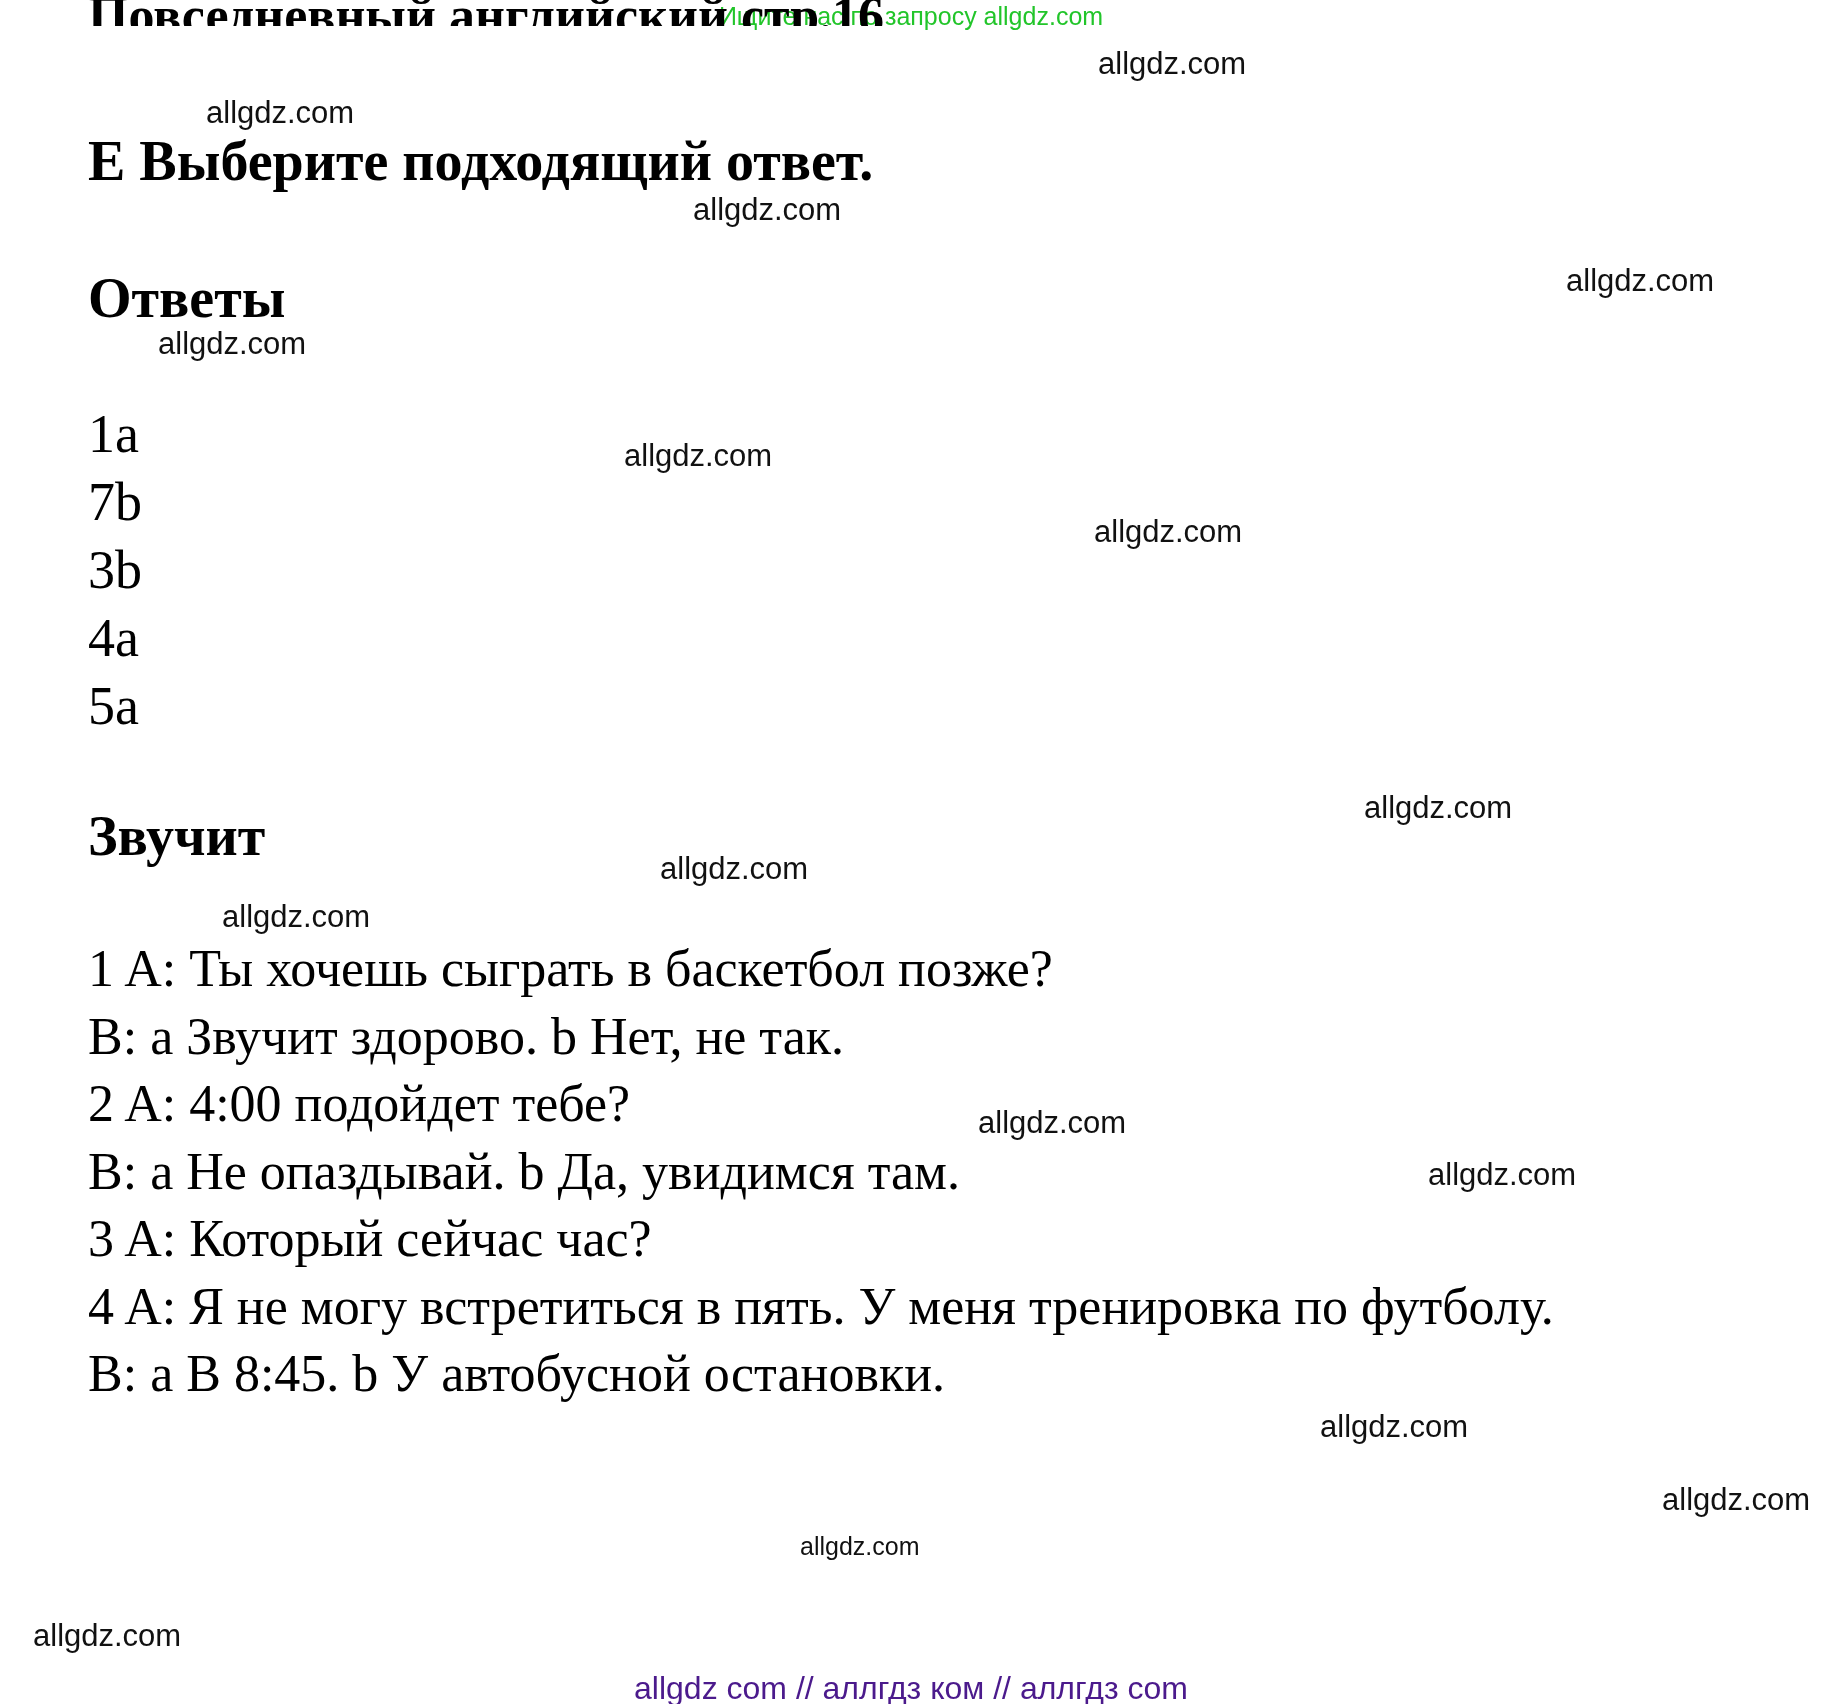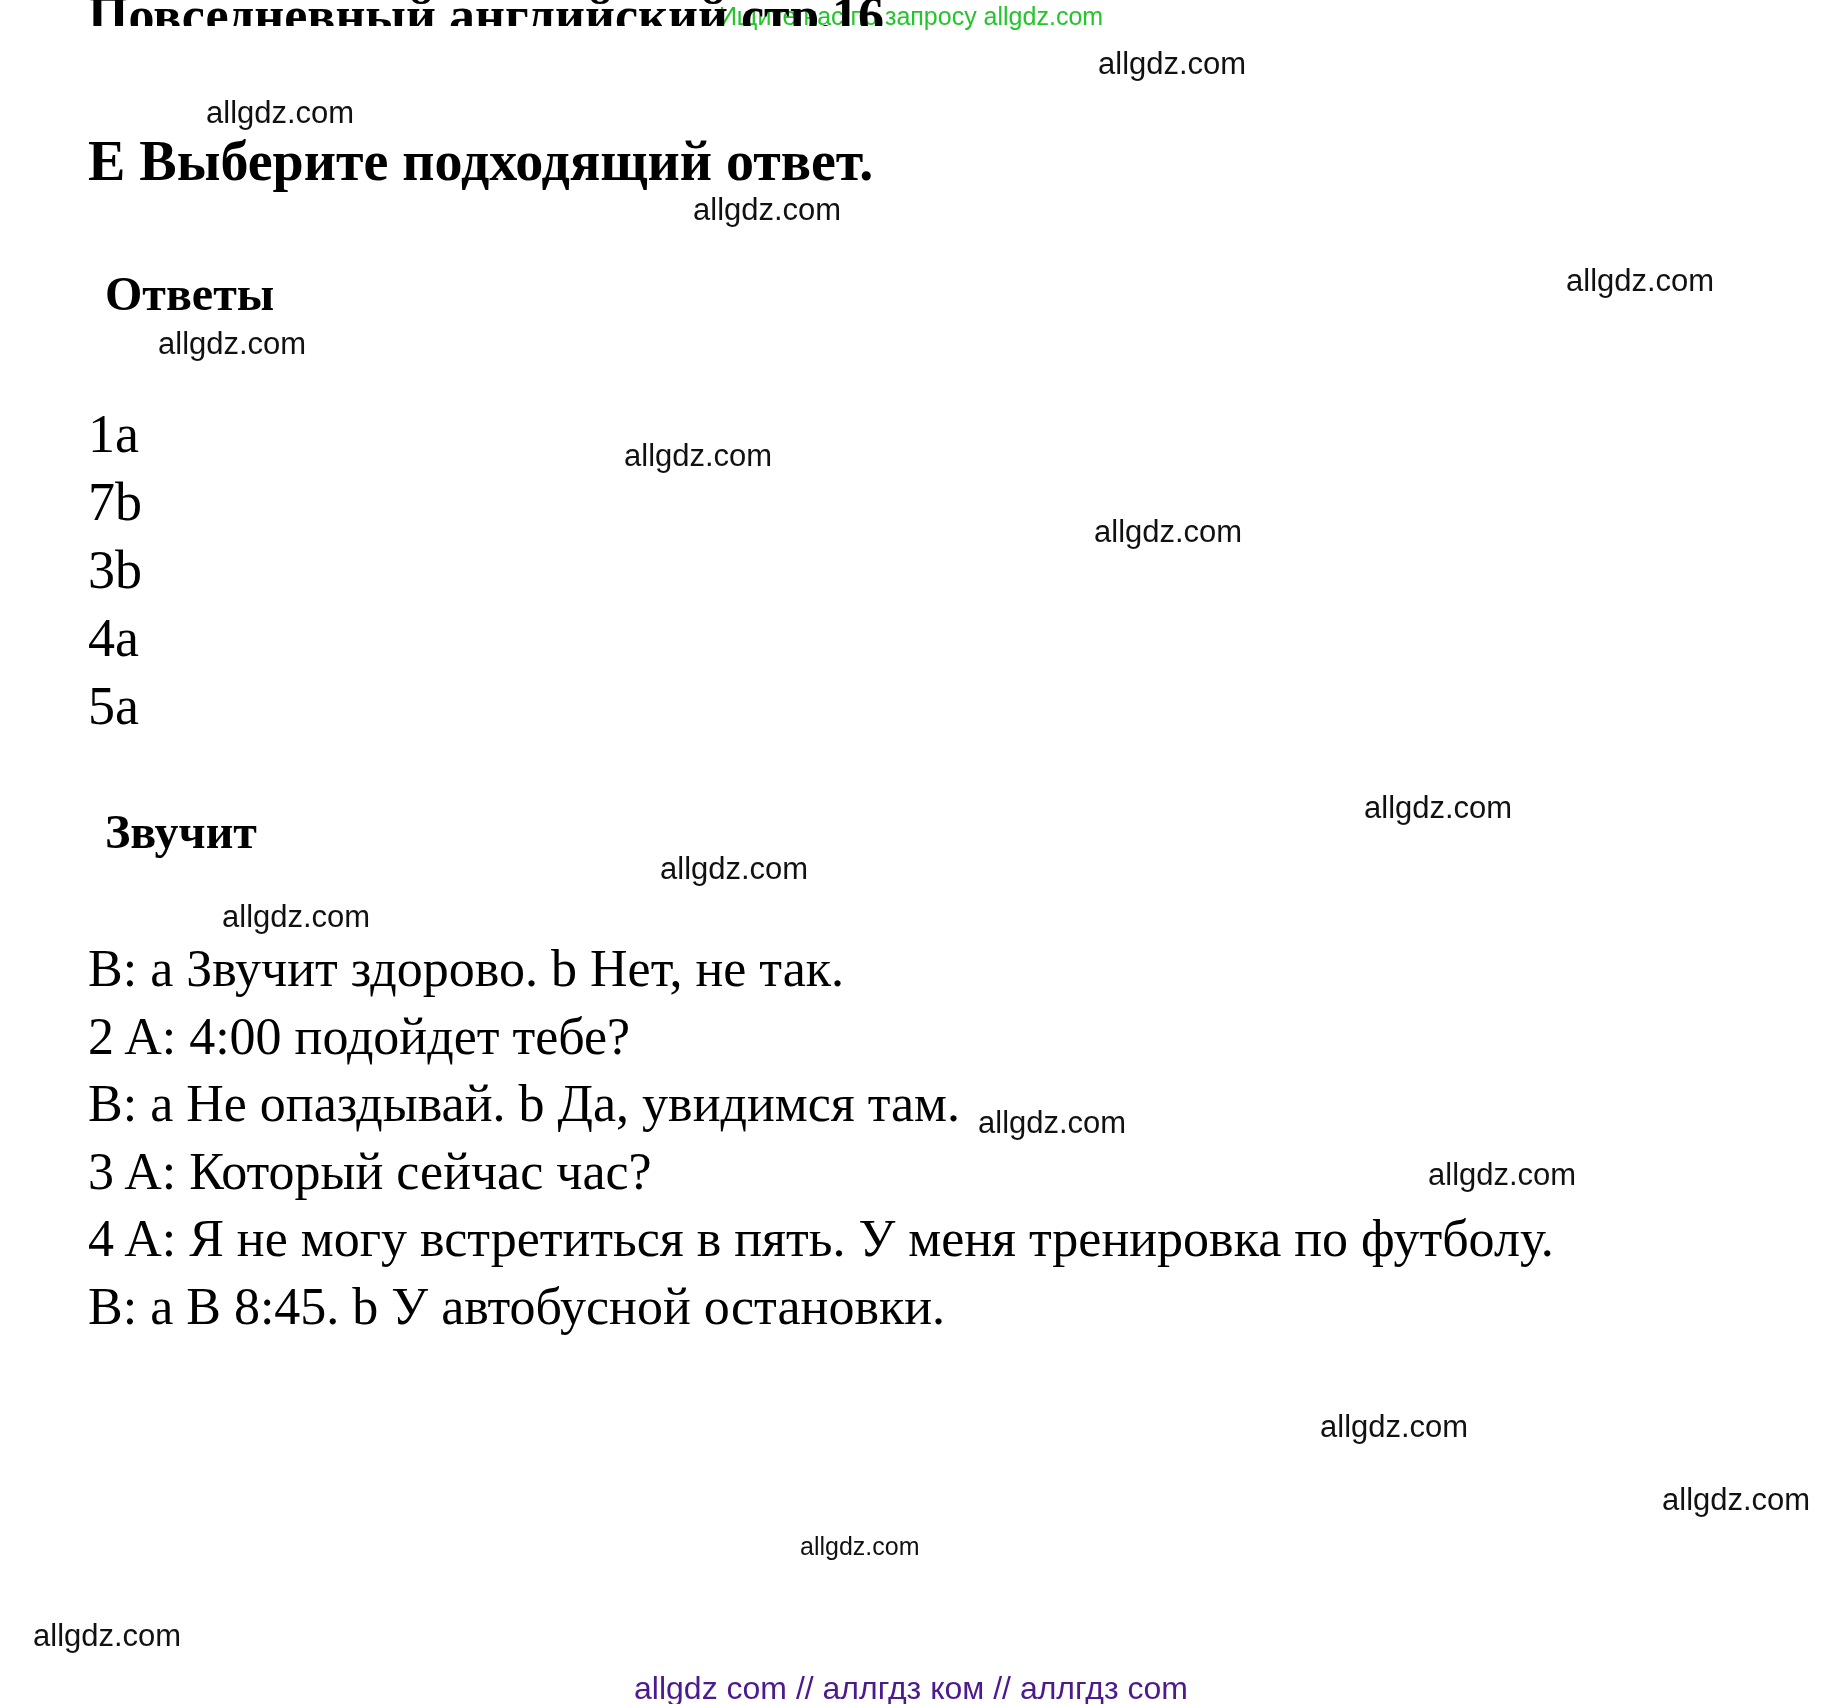--- a/index.html
+++ b/index.html
@@ -3,21 +3,21 @@
 <meta charset="utf-8">
 <style>
   html, body { margin:0; padding:0; background:#ffffff; }
   body { width:1822px; height:1704px; position:relative; overflow:hidden; }
   .serif { font-family: "Liberation Serif", "DejaVu Serif", serif; color:#000; }
   .sans { font-family: "Liberation Sans", "DejaVu Sans", sans-serif; }
   .abs { position:absolute; white-space:nowrap; }
   .top-banner { left:0; width:1822px; top:2px; text-align:center; font-size:25px; color:#22c52a; }
   .cut-heading { left:88px; top:-14px; font-size:52px; font-weight:bold; height:40px; overflow:hidden; }
   .h-title { left:88px; top:133px; font-size:56px; font-weight:bold; line-height:1; }
-  .h-section { left:105px; font-size:48px; font-weight:bold; line-height:1; }
+  .h-section { left:88px; font-size:56px; font-weight:bold; line-height:1; }
   .answers { left:88px; top:400px; font-size:54px; line-height:68px; }
   .answers div { height:68px; }
   .translation { left:88px; top:935px; font-size:52px; line-height:67.5px; }
   .translation div { height:67.5px; }
   .wm { font-size:31px; color:#111; }
   .wm-small { font-size:25px; color:#111; }
   .footer { left:0; width:1822px; top:1670px; text-align:center; font-size:32px; color:#4b1a8c; }
 </style>
 </head>
 <body>
@@ -34,20 +34,21 @@
   <div>1a</div>
   <div>7b</div>
   <div>3b</div>
   <div>4a</div>
   <div>5a</div>
 </div>
 
 <div class="abs serif h-section" style="top:808px;">Звучит</div>
 
 <div class="abs serif translation">
+  <div>1 A: Ты хочешь сыграть в баскетбол позже?</div>
   <div>B: a Звучит здорово. b Нет, не так.</div>
   <div>2 A: 4:00 подойдет тебе?</div>
   <div>B: a Не опаздывай. b Да, увидимся там.</div>
   <div>3 A: Который сейчас час?</div>
   <div>4 A: Я не могу встретиться в пять. У меня тренировка по футболу.</div>
   <div>B: a В 8:45. b У автобусной остановки.</div>
 </div>
 
 <div class="abs sans wm" style="left:1098px; top:46px;">allgdz.com</div>
 <div class="abs sans wm" style="left:206px; top:95px;">allgdz.com</div>

